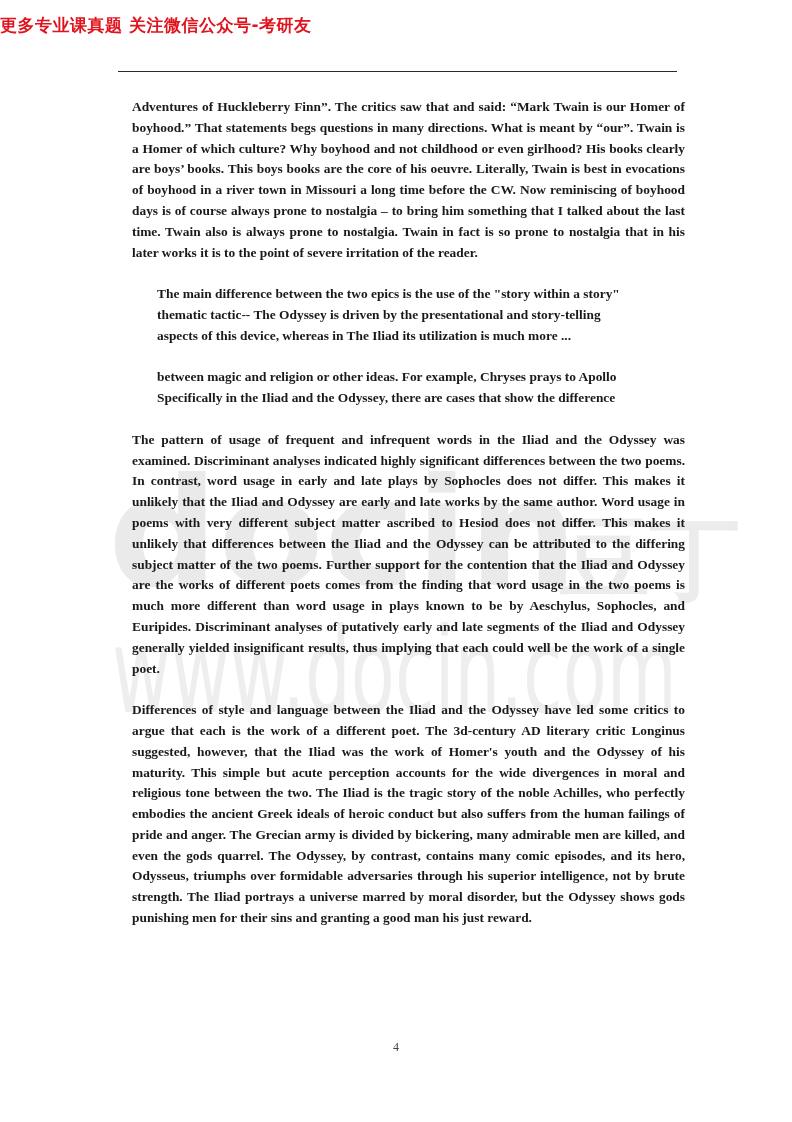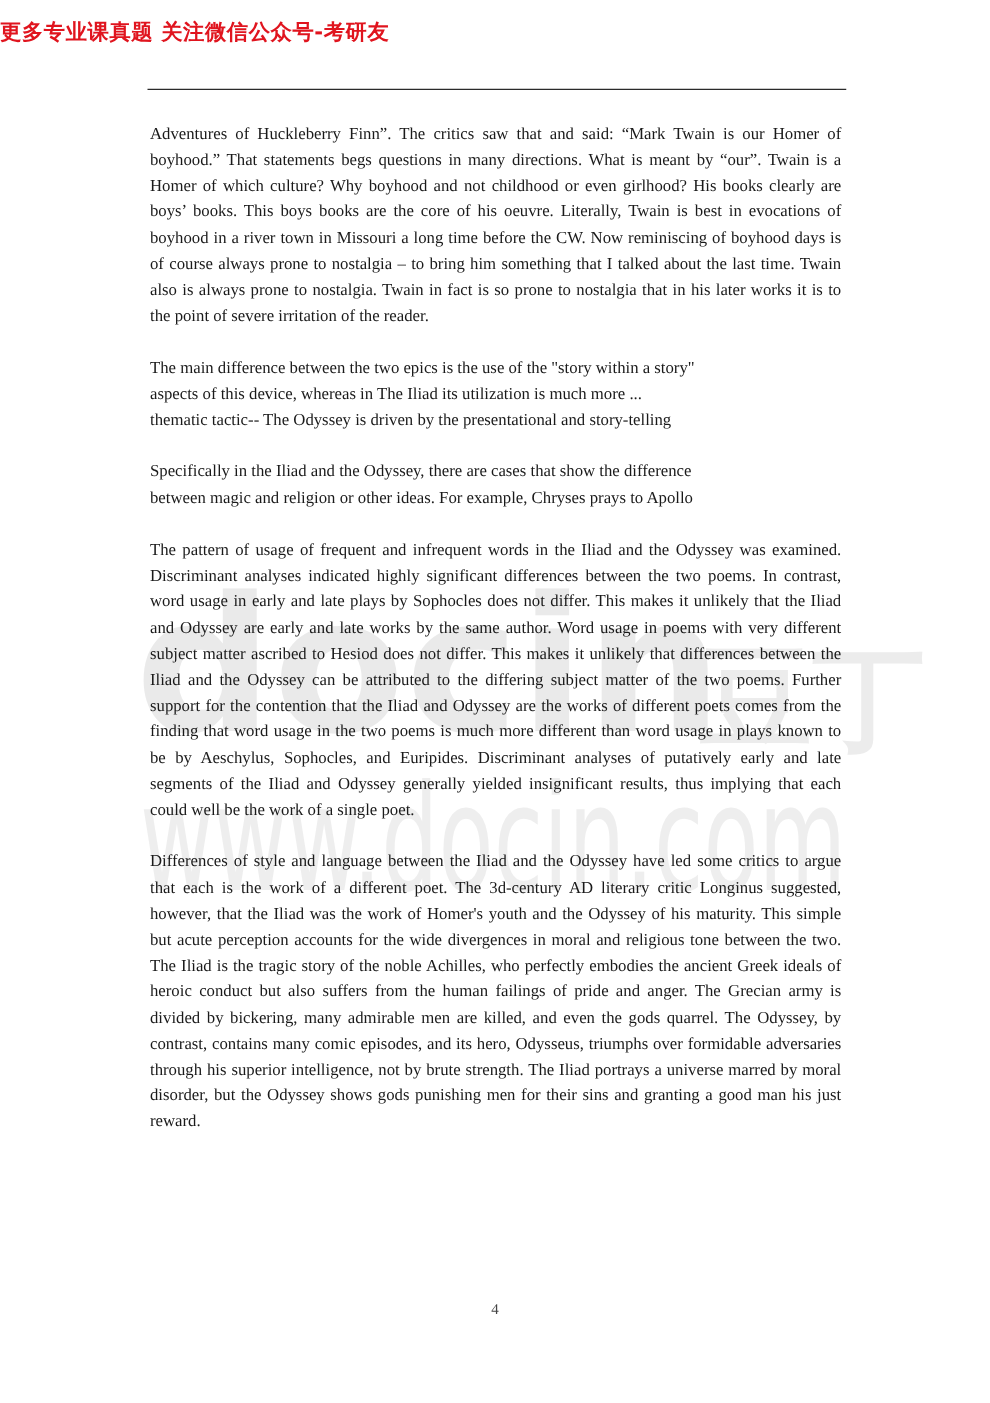--- a/index.html
+++ b/index.html
@@ -9,27 +9,27 @@
     position: absolute; top: 14px; left: 0; width: 792px; text-align: left;
     color: #e0141e; font-family: "DejaVu Sans", sans-serif; font-weight: bold;
     font-size: 17px; letter-spacing: 0.5px;
   }
   .header-rule {
     position: absolute; left: 118px; top: 71px; width: 559px; height: 0;
     border-top: 1.5px solid #2a2a2a;
   }
   .watermark { position: absolute; left: 0; top: 0; width: 792px; height: 1122px; pointer-events: none; z-index: 0; }
   .content {
-    position: absolute; left: 120px; top: 97px; width: 553px;
+    position: absolute; left: 132px; top: 97px; width: 553px;
     font-family: "Liberation Serif", serif; font-size: 13.4px; line-height: 20.8px;
-    color: #1a1a1a; z-index: 1;
+    color: #1a1a1a; z-index: 1; font-weight: bold;
   }
   .para { margin: 0 0 20.8px 0; text-align: justify; }
   .para.ragged { text-align: left; }
-  .line { display: block; white-space: nowrap; }
+  .line { display: block; white-space: nowrap; margin-left: 25px; }
   .page-number {
     position: absolute; top: 1040px; left: 0; width: 792px; text-align: center;
     font-family: "Liberation Serif", serif; font-size: 12px; color: #444; z-index: 1;
   }
 </style>
 </head>
 <body>
 
 <div class="page">
 
@@ -41,27 +41,27 @@
     <text x="560" y="590" font-family="DejaVu Sans, sans-serif" font-weight="bold" font-size="90" fill="#d9d9d9" fill-opacity="0.5">豆丁</text>
     <text x="112" y="712" font-family="DejaVu Sans, sans-serif" font-size="118" fill="#d9d9d9" fill-opacity="0.45" textLength="565" lengthAdjust="spacingAndGlyphs">www.docin.com</text>
   </svg>
 
   <div class="content">
     <p class="para">Adventures of Huckleberry Finn”. The critics saw that and said: “Mark Twain is our Homer of boyhood.” That statements begs questions in many directions. What is meant by “our”. Twain is a Homer of which culture? Why boyhood and not childhood or even girlhood? His books clearly are boys’ books. This boys books are the core of his oeuvre. Literally, Twain is best in evocations of boyhood in a river town in Missouri a long time before the CW. Now reminiscing of boyhood days is of course always prone to nostalgia – to bring him something that I talked about the last time. Twain also is always prone to nostalgia. Twain in fact is so prone to nostalgia that in his later works it is to the point of severe irritation of the reader.</p>
 
 
     <p class="para ragged">
       <span class="line">The main difference between the two epics is the use of the "story within a story"</span>
+      <span class="line">thematic tactic-- The Odyssey is driven by the presentational and story-telling</span>
       <span class="line">aspects of this device, whereas in The Iliad its utilization is much more ...</span>
-      <span class="line">thematic tactic-- The Odyssey is driven by the presentational and story-telling</span>
     </p>
 
     <p class="para ragged">
+      <span class="line">between magic and religion or other ideas. For example, Chryses prays to Apollo</span>
       <span class="line">Specifically in the Iliad and the Odyssey, there are cases that show the difference</span>
-      <span class="line">between magic and religion or other ideas. For example, Chryses prays to Apollo</span>
     </p>
 
     <p class="para">The pattern of usage of frequent and infrequent words in the Iliad and the Odyssey was examined. Discriminant analyses indicated highly significant differences between the two poems. In contrast, word usage in early and late plays by Sophocles does not differ. This makes it unlikely that the Iliad and Odyssey are early and late works by the same author. Word usage in poems with very different subject matter ascribed to Hesiod does not differ. This makes it unlikely that differences between the Iliad and the Odyssey can be attributed to the differing subject matter of the two poems. Further support for the contention that the Iliad and Odyssey are the works of different poets comes from the finding that word usage in the two poems is much more different than word usage in plays known to be by Aeschylus, Sophocles, and Euripides. Discriminant analyses of putatively early and late segments of the Iliad and Odyssey generally yielded insignificant results, thus implying that each could well be the work of a single poet.</p>
 
     <p class="para">Differences of style and language between the Iliad and the Odyssey have led some critics to argue that each is the work of a different poet. The 3d-century AD literary critic Longinus suggested, however, that the Iliad was the work of Homer's youth and the Odyssey of his maturity. This simple but acute perception accounts for the wide divergences in moral and religious tone between the two. The Iliad is the tragic story of the noble Achilles, who perfectly embodies the ancient Greek ideals of heroic conduct but also suffers from the human failings of pride and anger. The Grecian army is divided by bickering, many admirable men are killed, and even the gods quarrel. The Odyssey, by contrast, contains many comic episodes, and its hero, Odysseus, triumphs over formidable adversaries through his superior intelligence, not by brute strength. The Iliad portrays a universe marred by moral disorder, but the Odyssey shows gods punishing men for their sins and granting a good man his just reward.</p>
   </div>
 
   <div class="page-number">4</div>
 </div>
 

